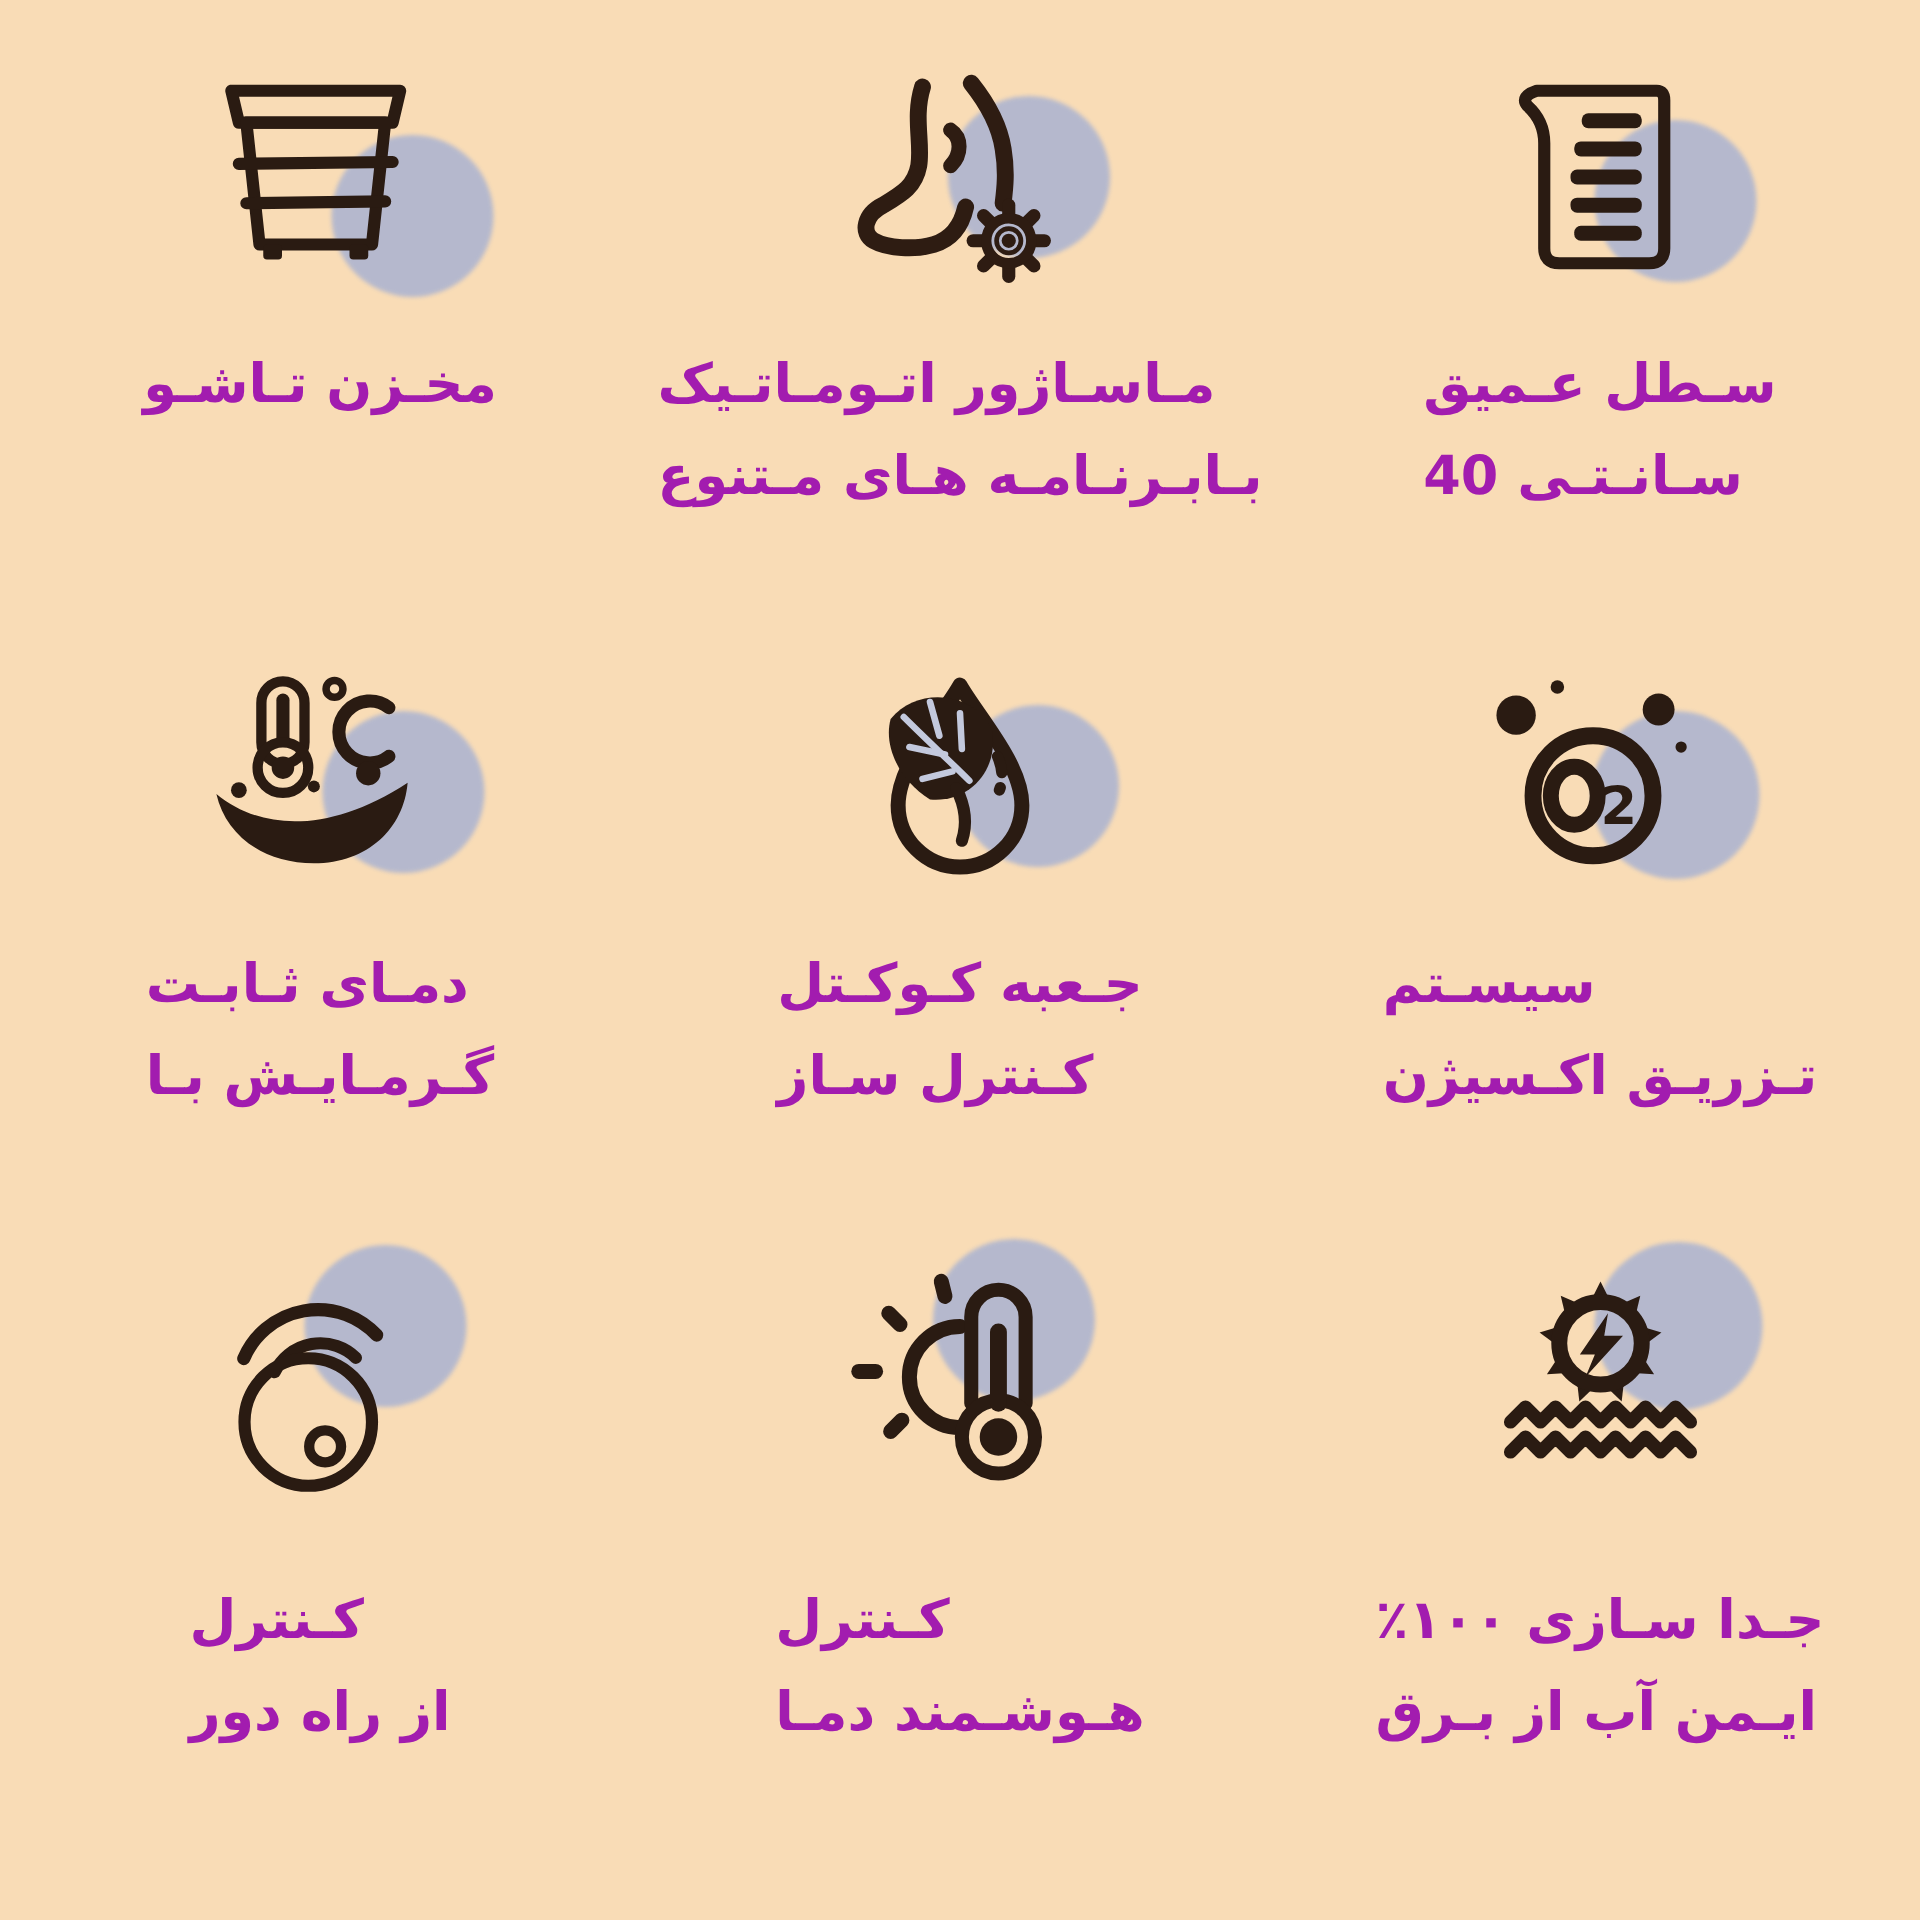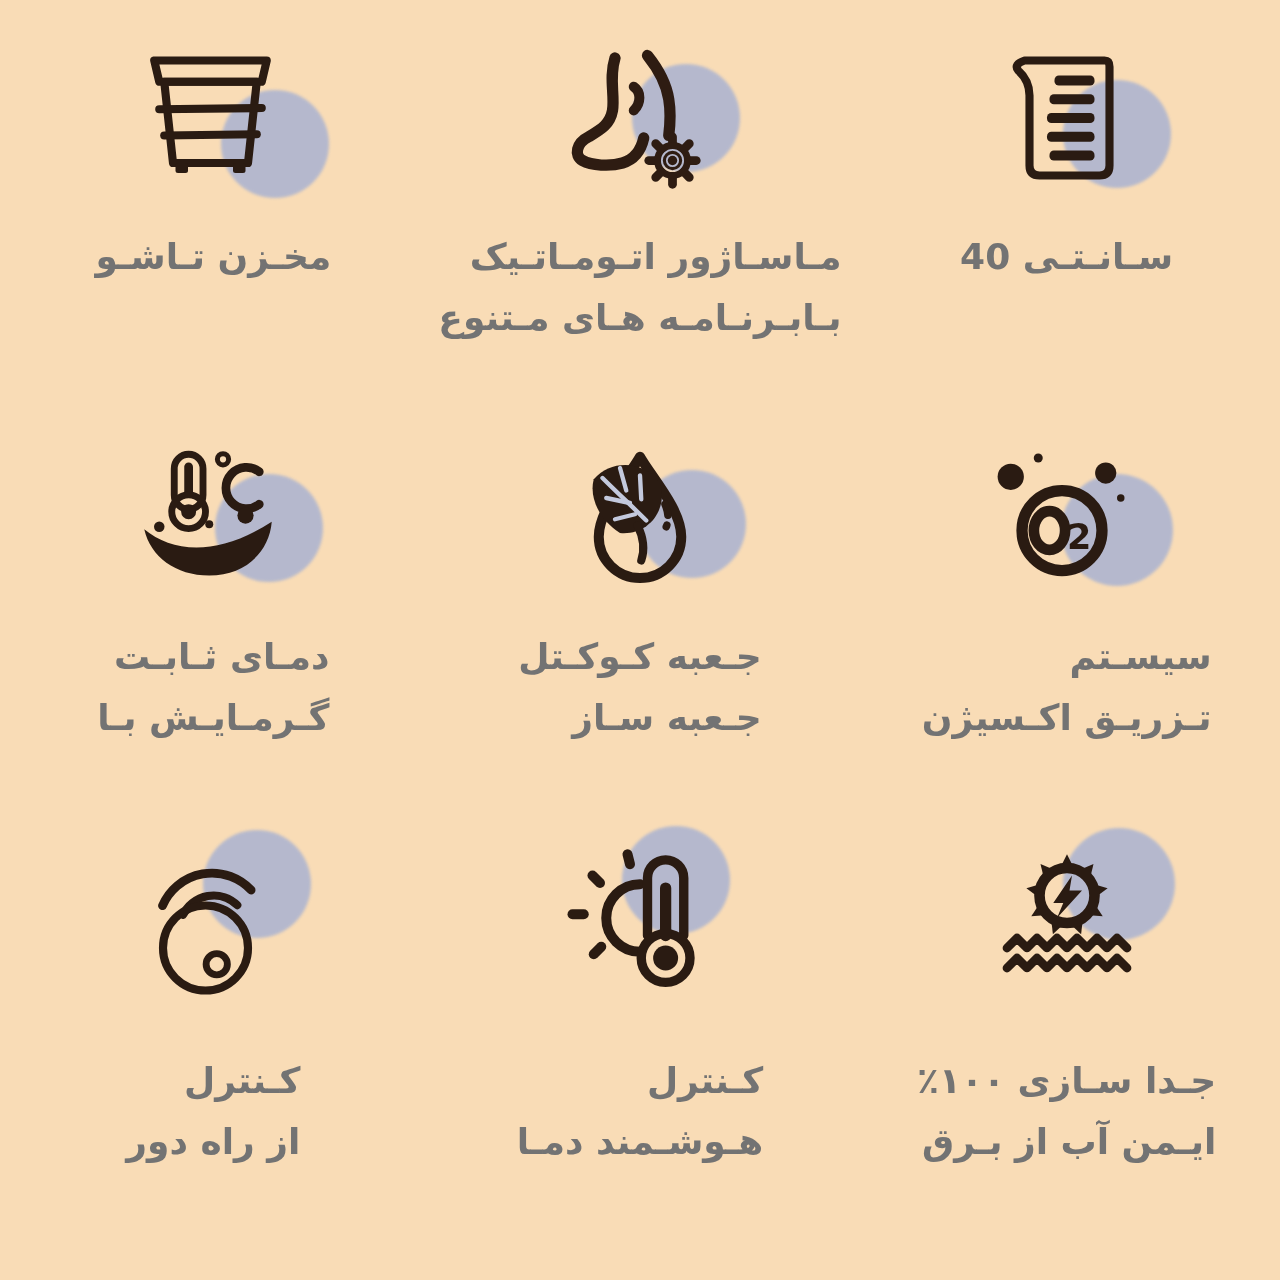--- a/index.html
+++ b/index.html
@@ -31,21 +31,21 @@
   .feature:nth-child(4) .accent-circle{left:112px;top:46px;}
   .feature:nth-child(5) .accent-circle{left:108px;top:42px;}
   .feature:nth-child(6) .accent-circle{left:104px;top:46px;width:112px;height:112px;}
   .feature:nth-child(7) .accent-circle{left:100px;top:2px;}
   .feature:nth-child(8) .accent-circle{left:92px;top:-2px;}
   .feature:nth-child(9) .accent-circle{left:106px;top:0px;width:112px;height:112px;}
   .icon-zone svg{position:relative;z-index:1;width:156px;height:150px;}
   .title{
     margin-top:8px;
     font-weight:bold;font-size:36px;line-height:1.7;
-    color:#737373;text-align:right;direction:rtl;
+    color:#a21caf;text-align:left;direction:rtl;
     white-space:nowrap;
   }
   .num-ltr{direction:ltr;}
 </style>
 </head>
 <body>
 
 <div class="board">
 
   <div class="feature">
@@ -99,20 +99,21 @@
       <svg viewBox="0 0 120 120" fill="none" stroke="#2a1b12" stroke-width="6.5" stroke-linecap="round" stroke-linejoin="round">
         <path d="M26,10 H90 Q94,10 94,15 V94 Q94,102 86,102 H38 Q30,102 30,94 V38 Q30,26 21,18 Q17,13 26,10 Z"></path>
         <rect x="50" y="22" width="32" height="8" rx="3.5" fill="#2a1b12" stroke="none"></rect>
         <rect x="46" y="37" width="36" height="8" rx="3.5" fill="#2a1b12" stroke="none"></rect>
         <rect x="44" y="52" width="38" height="8" rx="3.5" fill="#2a1b12" stroke="none"></rect>
         <rect x="44" y="67" width="38" height="8" rx="3.5" fill="#2a1b12" stroke="none"></rect>
         <rect x="46" y="82" width="36" height="8" rx="3.5" fill="#2a1b12" stroke="none"></rect>
       </svg>
     </div>
     <div class="title">
+      <div>سـطل عـمیق</div>
       <div class="num-ltr">40 سـانـتـی</div>
     </div>
   </div>
 
   <div class="feature">
     <div class="icon-zone">
       <span class="accent-circle"></span>
       <svg viewBox="0 0 120 120" fill="none" stroke="#2a1b12" stroke-width="5.5" stroke-linecap="round" stroke-linejoin="round">
         <rect x="29" y="5" width="23" height="44" rx="11.5"></rect>
         <line x1="40.5" y1="15" x2="40.5" y2="36" stroke-width="7"></line>
@@ -144,21 +145,21 @@
           <path d="M30,24 C42,36 54,47 65,58"></path>
           <path d="M44,16 L49,34"></path>
           <path d="M60,22 L61,41"></path>
           <path d="M33,40 L52,44"></path>
           <path d="M40,57 L56,53"></path>
         </g>
       </svg>
     </div>
     <div class="title">
       <div>جـعبه کـوکـتل</div>
-      <div>جـعبه سـاز</div>
+      <div>کـنترل سـاز</div>
     </div>
   </div>
 
   <div class="feature">
     <div class="icon-zone">
       <span class="accent-circle"></span>
       <svg viewBox="0 0 120 120" fill="none" stroke="#2a1b12" stroke-width="9" stroke-linecap="round" stroke-linejoin="round">
         <circle cx="56" cy="66" r="32"></circle>
         <ellipse cx="46" cy="66" rx="12.5" ry="15.5" stroke-width="8.5"></ellipse>
         <text x="60" y="81" font-size="28" font-weight="bold" fill="#2a1b12" stroke="none" font-family="DejaVu Sans, sans-serif">2</text>

